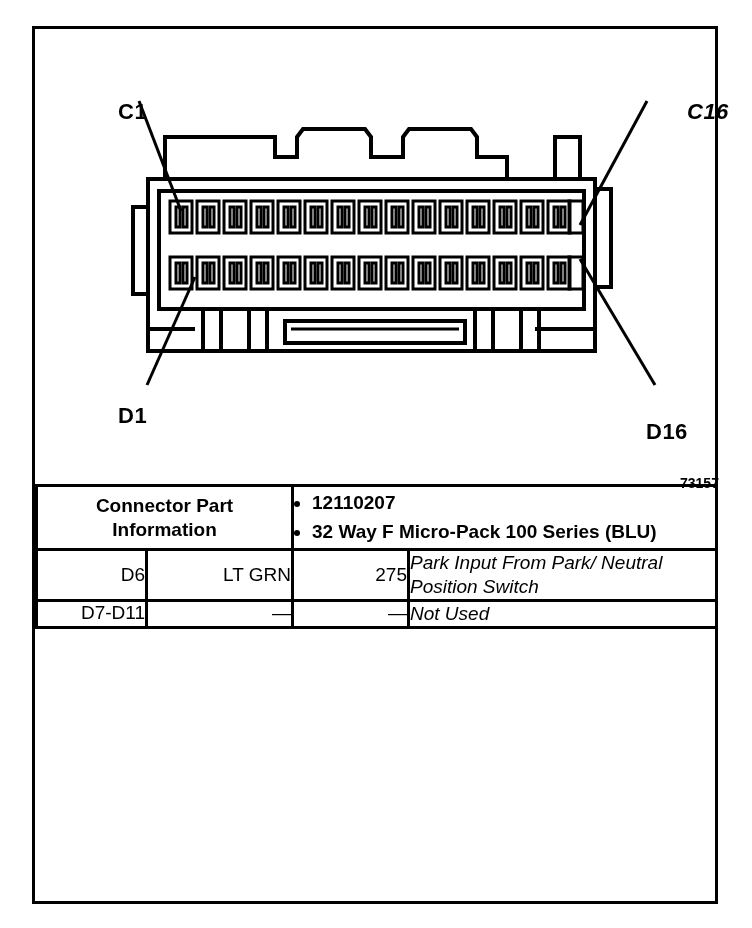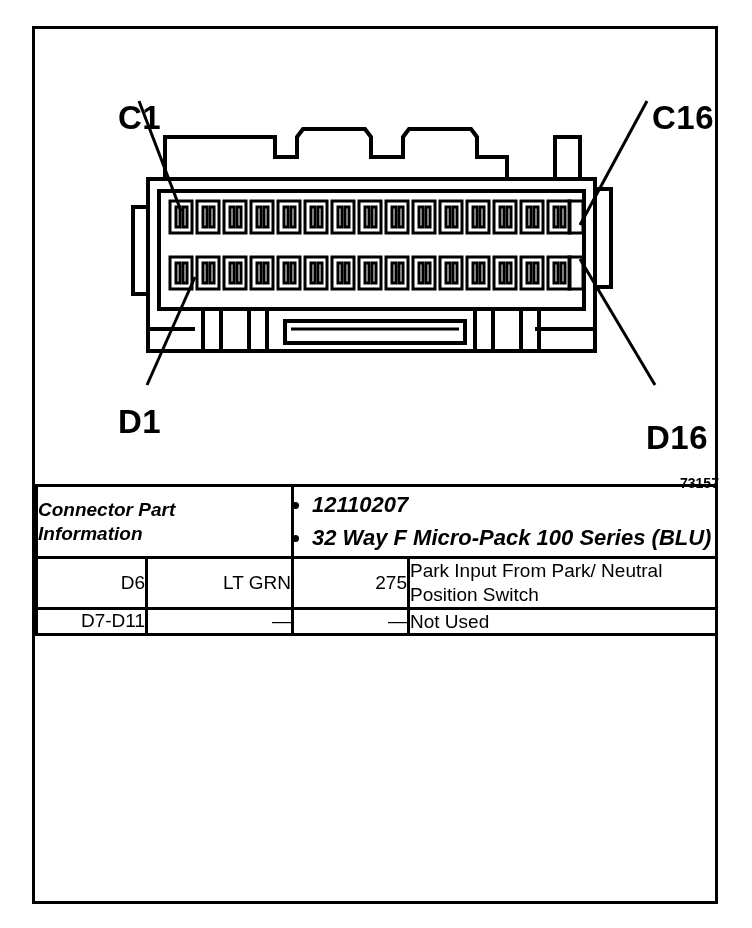--- a/index.html
+++ b/index.html
@@ -38,25 +38,25 @@
     top: 29px;
     width: 680px;
     height: 452px;
     box-sizing: border-box;
   }
   .illus svg { display:block; }
   .callout-label {
     position: absolute;
     font-family: "Liberation Sans", sans-serif;
     font-weight: bold;
-    font-size: 33px;
+    font-size: 22px;
     letter-spacing: 0.5px;
   }
   .lbl-c1 { left: 83px; top: 70px; }
-  .lbl-c16 { left: 617px; top: 70px; }
+  .lbl-c16 { left: 652px; top: 70px; font-style: italic; }
   .lbl-d1 { left: 83px; top: 374px; }
   .lbl-d16 { left: 611px; top: 374px; margin-top: 16px; }
   .fig-num {
     position: absolute;
     left: 645px;
     top: 446px;
     font-size: 14px;
     font-weight: bold;
     font-family: "Liberation Sans", sans-serif;
   }
@@ -72,34 +72,32 @@
     width: 680px;
     table-layout: fixed;
   }
   table.conn td, table.conn th {
     border: 3px solid #000;
     padding: 0;
     vertical-align: middle;
     font-family: "Liberation Sans", sans-serif;
   }
   .cpi-cell {
-    text-align: left;
+    text-align: center;
     font-weight: bold;
     font-size: 19px;
     line-height: 1.25;
     padding: 10px 8px;
     width: 256px;
-    font-style: italic;
   }
   .cpi-list {
     padding: 10px 14px 10px 28px;
     font-weight: bold;
-    font-size: 22px;
+    font-size: 19px;
     line-height: 1.3;
-    font-style: italic;
   }
   .cpi-list ul {
     margin: 0;
     padding: 0 0 0 18px;
     list-style: disc;
   }
   .cpi-list li { margin: 4px 0; }
   th.hdr {
     text-align: center;
     font-weight: bold;
@@ -115,20 +113,21 @@
     text-align: right;
     font-size: 19px;
     padding: 10px 4px;
     line-height: 1.2;
   }
   td.func {
     text-align: left;
     font-size: 19px;
     padding: 10px 10px;
     line-height: 1.25;
+    font-style: italic;
   }
   .dash { font-size: 19px; }
 </style>
 </head>
 <body>
 
 <div class="page">
   <div class="frame"></div>
 
   <div class="illus">

